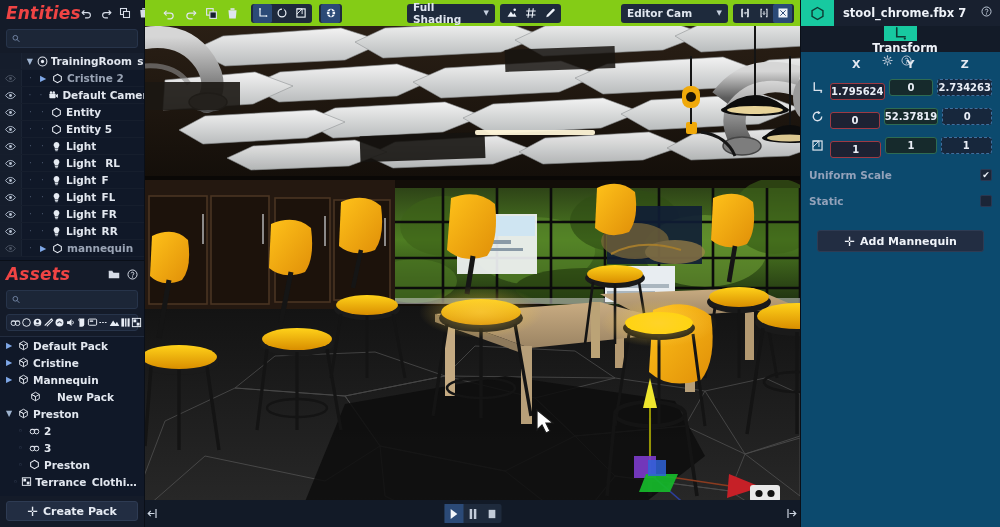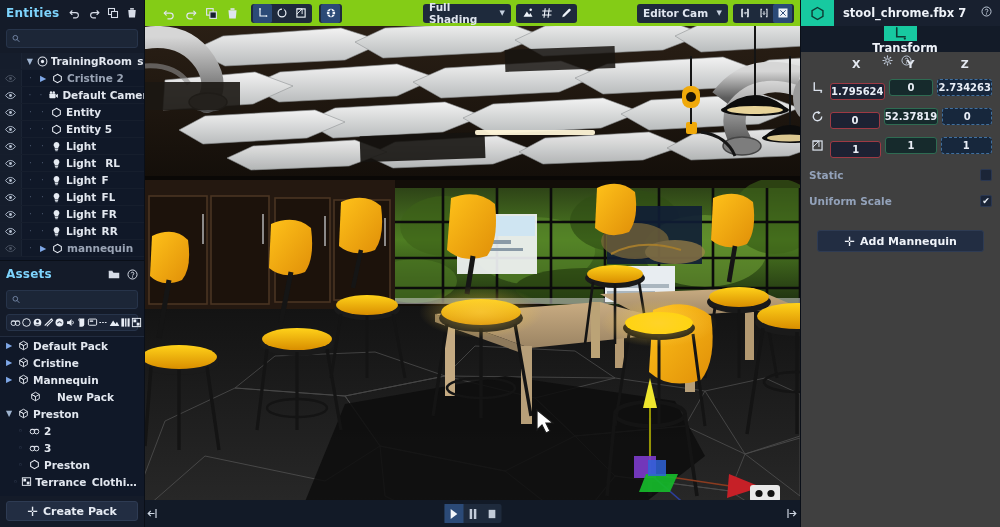--- a/index.html
+++ b/index.html
@@ -11,21 +11,21 @@
     color:#c3cbda;
     -webkit-font-smoothing:antialiased;
   }
   .app{ position:relative; width:1000px; height:527px; display:flex; }
 
   
   .left{ width:145px; height:527px; background:#141b29; display:flex; flex-direction:column;
          border-right:1px solid #0a0f18; position:relative; z-index:5;}
 
   .panel-head{ height:26px; display:flex; align-items:center; padding:0 6px; background:#141b29;}
-  .panel-title{ font-size:12px; color:#7dd3fc; font-weight:bold; letter-spacing:.2px; flex:1;}
+  .panel-title{ font-size:17px; color:#ef4444; font-weight:bold; letter-spacing:.2px; flex:1;font-style:italic;}
   .head-icons{ display:flex; gap:7px; align-items:center; color:#d7dde8;}
   .head-icons svg{ display:block; }
 
   .search-wrap{ padding:3px 6px 5px 6px; }
   .search{ height:19px; background:#1d2troll; }
   .search{ height:19px; background:#1c2637; border:1px solid #27344a; border-radius:3px;
            display:flex; align-items:center; padding:0 5px; gap:4px;}
   .search input{ background:transparent; border:0; outline:none; color:#c9d2e0; font-size:10px;
                  font-family:"DejaVu Sans",sans-serif; width:100%; }
   .search input::placeholder{ color:#4e5c74; }
@@ -78,21 +78,21 @@
 
   .scene{ position:absolute; left:0; top:26px; width:655px; height:501px; overflow:hidden; }
   .botbar{ position:absolute; left:0; bottom:0; width:655px; height:27px; background:#121a27;
            display:flex; align-items:center; z-index:9;}
   .play-group{ position:absolute; left:50%; transform:translateX(-50%); display:flex; height:19px;
                background:#1e2a3c; border-radius:2px; }
   .play-btn{ width:19px; height:19px; display:flex; align-items:center; justify-content:center; color:#e9eef6;}
   .play-btn.on{ background:#2b4a77;}
 
   
-  .right{ width:200px; height:527px; background:#404040; display:flex; flex-direction:column;
+  .right{ width:200px; height:527px; background:#0c4a6e; display:flex; flex-direction:column;
           border-left:1px solid #0a0f18; position:relative; z-index:5;}
   .insp-row{ height:26px; display:flex; align-items:center; background:#18202f;}
   .insp-row.two{ background:#131b28;flex-direction:column; }
   .insp-ico{ width:33px; height:26px; background:#17c9a0; display:flex; align-items:center;
              justify-content:center; color:#0d3a33;}
   .insp-name{ flex:1; padding-left:9px; font-size:11.5px; font-weight:bold; color:#eef2f8;}
   .insp-acts{ display:flex; gap:8px; padding-right:8px; color:#c2ccdb;}
 
   .xform{ padding:6px 8px 0 8px; }
   .hdr{ display:flex; margin-left:20px; }
@@ -714,21 +714,21 @@
           </div>
         <div class="tb-btn">
             <svg width="12" height="12" viewBox="0 0 16 16">
               <path d="M12.8 2.2 a1.6 1.6 0 0 1 1.1 2.7 L6 12.8 L3 13.6 L3.8 10.6 L11.6 2.8 a1.6 1.6 0 0 1 1.2-.6z" fill="#eef3fa"></path>
             </svg>
           </div>
       </div>
 
       <div style="width:60px"></div>
 
-      <div class="dropdown" style="width:91px">
+      <div class="dropdown" style="width:107px">
         <span>Editor Cam</span>
         <span class="cv">▼</span>
       </div>
       <div style="width:5px"></div>
       <div class="tb-group">
         <div class="tb-btn">
             <svg width="12" height="12" viewBox="0 0 16 16">
               <path d="M4 3 V13 M12 3 V13" stroke="#eef3fa" stroke-width="1.4"></path>
               <path d="M5.4 3 H4 V13 h1.4 M10.6 3 H12 V13 h-1.4" stroke="#eef3fa" stroke-width="1.4" fill="none"></path>
               <path d="M6.4 8 L9.6 8 M8.6 6.6 L10 8 L8.6 9.4" stroke="#eef3fa" stroke-width="1.3" fill="none"></path>
@@ -1147,26 +1147,26 @@
               <rect x="2.4" y="2.4" width="11.2" height="11.2" fill="none" stroke="#dbe2ec" stroke-width="1.5"></rect>
               <path d="M2.6 9.8 L9.6 2.8 M9.8 9.8 V2.6 H2.8" fill="none" stroke="#dbe2ec" stroke-width="1.2"></path>
             </svg>
         </div>
         <div class="field x">1</div>
         <div class="field y">1</div>
         <div class="field z">1</div>
       </div>
 
       <div class="chkrow">
+        <div class="lbl">Uniform Scale</div>
+        <div class="chk">✔</div>
+      </div>
+      <div class="chkrow">
         <div class="lbl">Static</div>
         <div class="chk"></div>
-      </div>
-      <div class="chkrow">
-        <div class="lbl">Uniform Scale</div>
-        <div class="chk">✔</div>
       </div>
 
       <div class="addcomp">
         <span style="font-size:13px;line-height:1">✛</span>
         <span>Add Mannequin</span>
       </div>
     </div>
   </div>
 </div>
 

